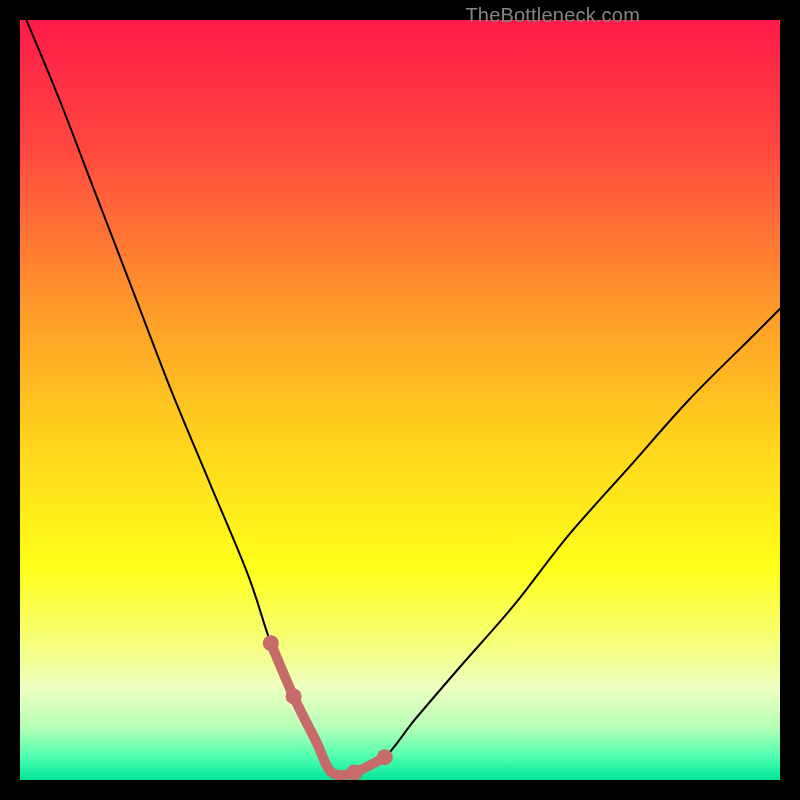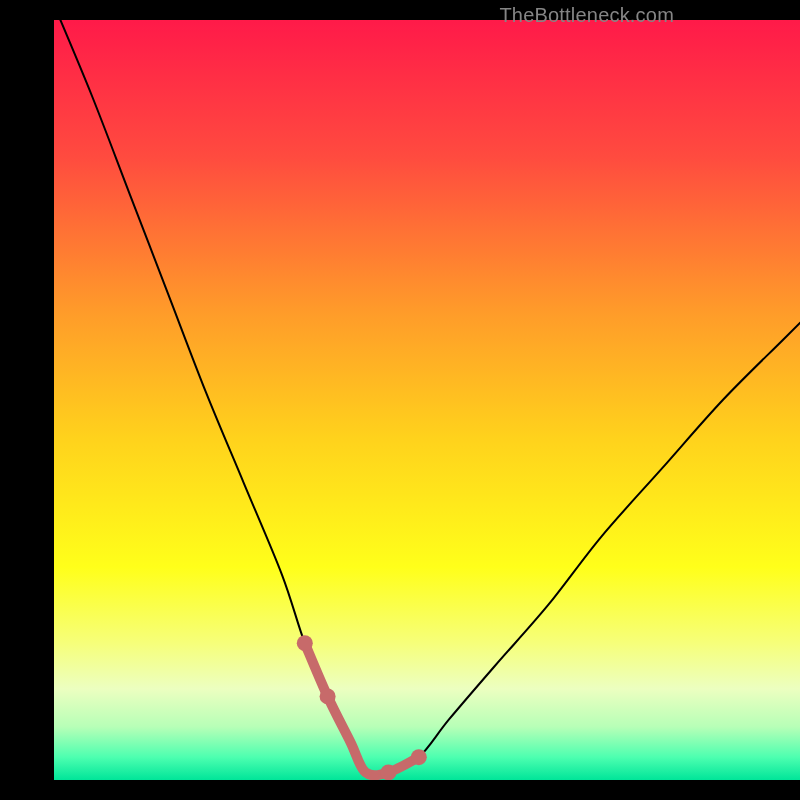--- a/index.html
+++ b/index.html
@@ -11,21 +11,20 @@
     overflow: hidden;
     position: relative;
   }
   .frame {
     position: absolute;
     top: 0;
     left: 0;
     width: 664px;
     height: 800px;
     background: #000;
-    margin-left: 34px;
   }
   .plot-area {
     position: absolute;
     top: 20px;
     left: 20px;
     width: 760px;
     height: 760px;
     overflow: hidden;
   }
   .gradient-bg {

